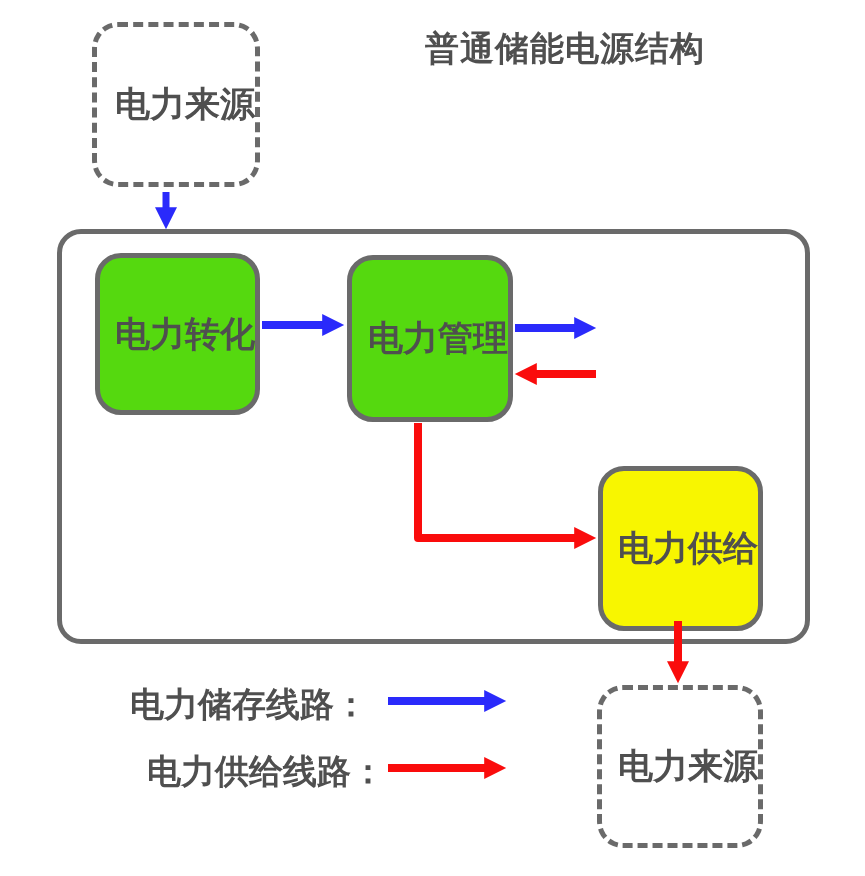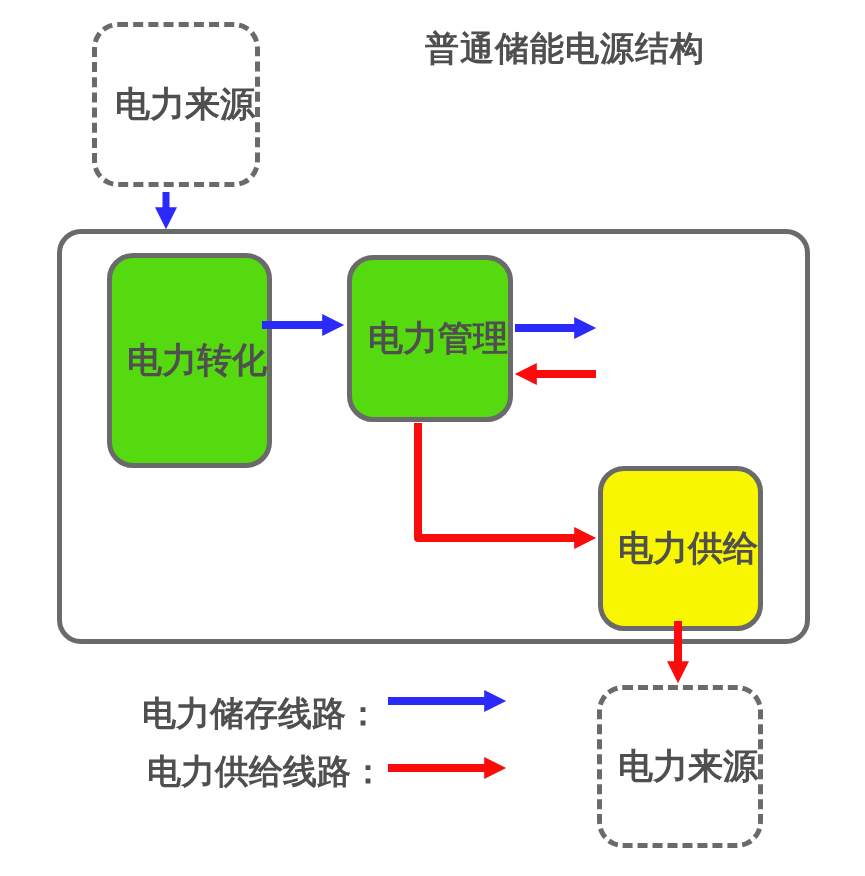--- a/index.html
+++ b/index.html
@@ -42,21 +42,21 @@
   }
   .node-source  { left: 92px;  top: 22px;  width: 168px; height: 165px; }
   .boundary {
     position: absolute;
     left: 57px; top: 229px; width: 753px; height: 415px;
     box-sizing: border-box;
     border: 5px solid var(--outline);
     border-radius: 24px;
     background: transparent;
   }
-  .node-conversion { left: 95px;  top: 253px; width: 165px; height: 215px; background: var(--green-box); margin-left: 12px; }
+  .node-conversion { left: 95px;  top: 253px; width: 165px; height: 162px; background: var(--green-box); }
   .node-management { left: 347px; top: 255px; width: 166px; height: 167px; background: var(--green-box); }
   .node-storage    { left: 597px; top: 255px; width: 165px; height: 165px; background: var(--blue-box); color: var(--text-on-blue); }
   .node-supply     { left: 598px; top: 455px; width: 165px; height: 165px; background: var(--yellow-box); margin-top: 11px; }
   .node-device     { left: 597px; top: 685px; width: 166px; height: 163px; }
 
   .arrows {
     position: absolute;
     left: 0; top: 0;
     pointer-events: none;
   }
@@ -65,21 +65,21 @@
   .head-blue { fill: var(--line-blue); }
   .head-red  { fill: var(--line-red); }
 
   .legend-label {
     position: absolute;
     font-size: 34px;
     font-weight: bold;
     color: var(--text-dark);
     white-space: nowrap;
   }
-  .legend-storage-label { left: 142px; top: 682px; margin-top: 9px; }
+  .legend-storage-label { left: 130px; top: 682px; }
   .legend-supply-label  { left: 147px; top: 749px; }
 </style>
 </head>
 <body>
 
 <div class="canvas">
 
   <div class="title">普通储能电源结构</div>
 
   <div class="node dashed node-source">

